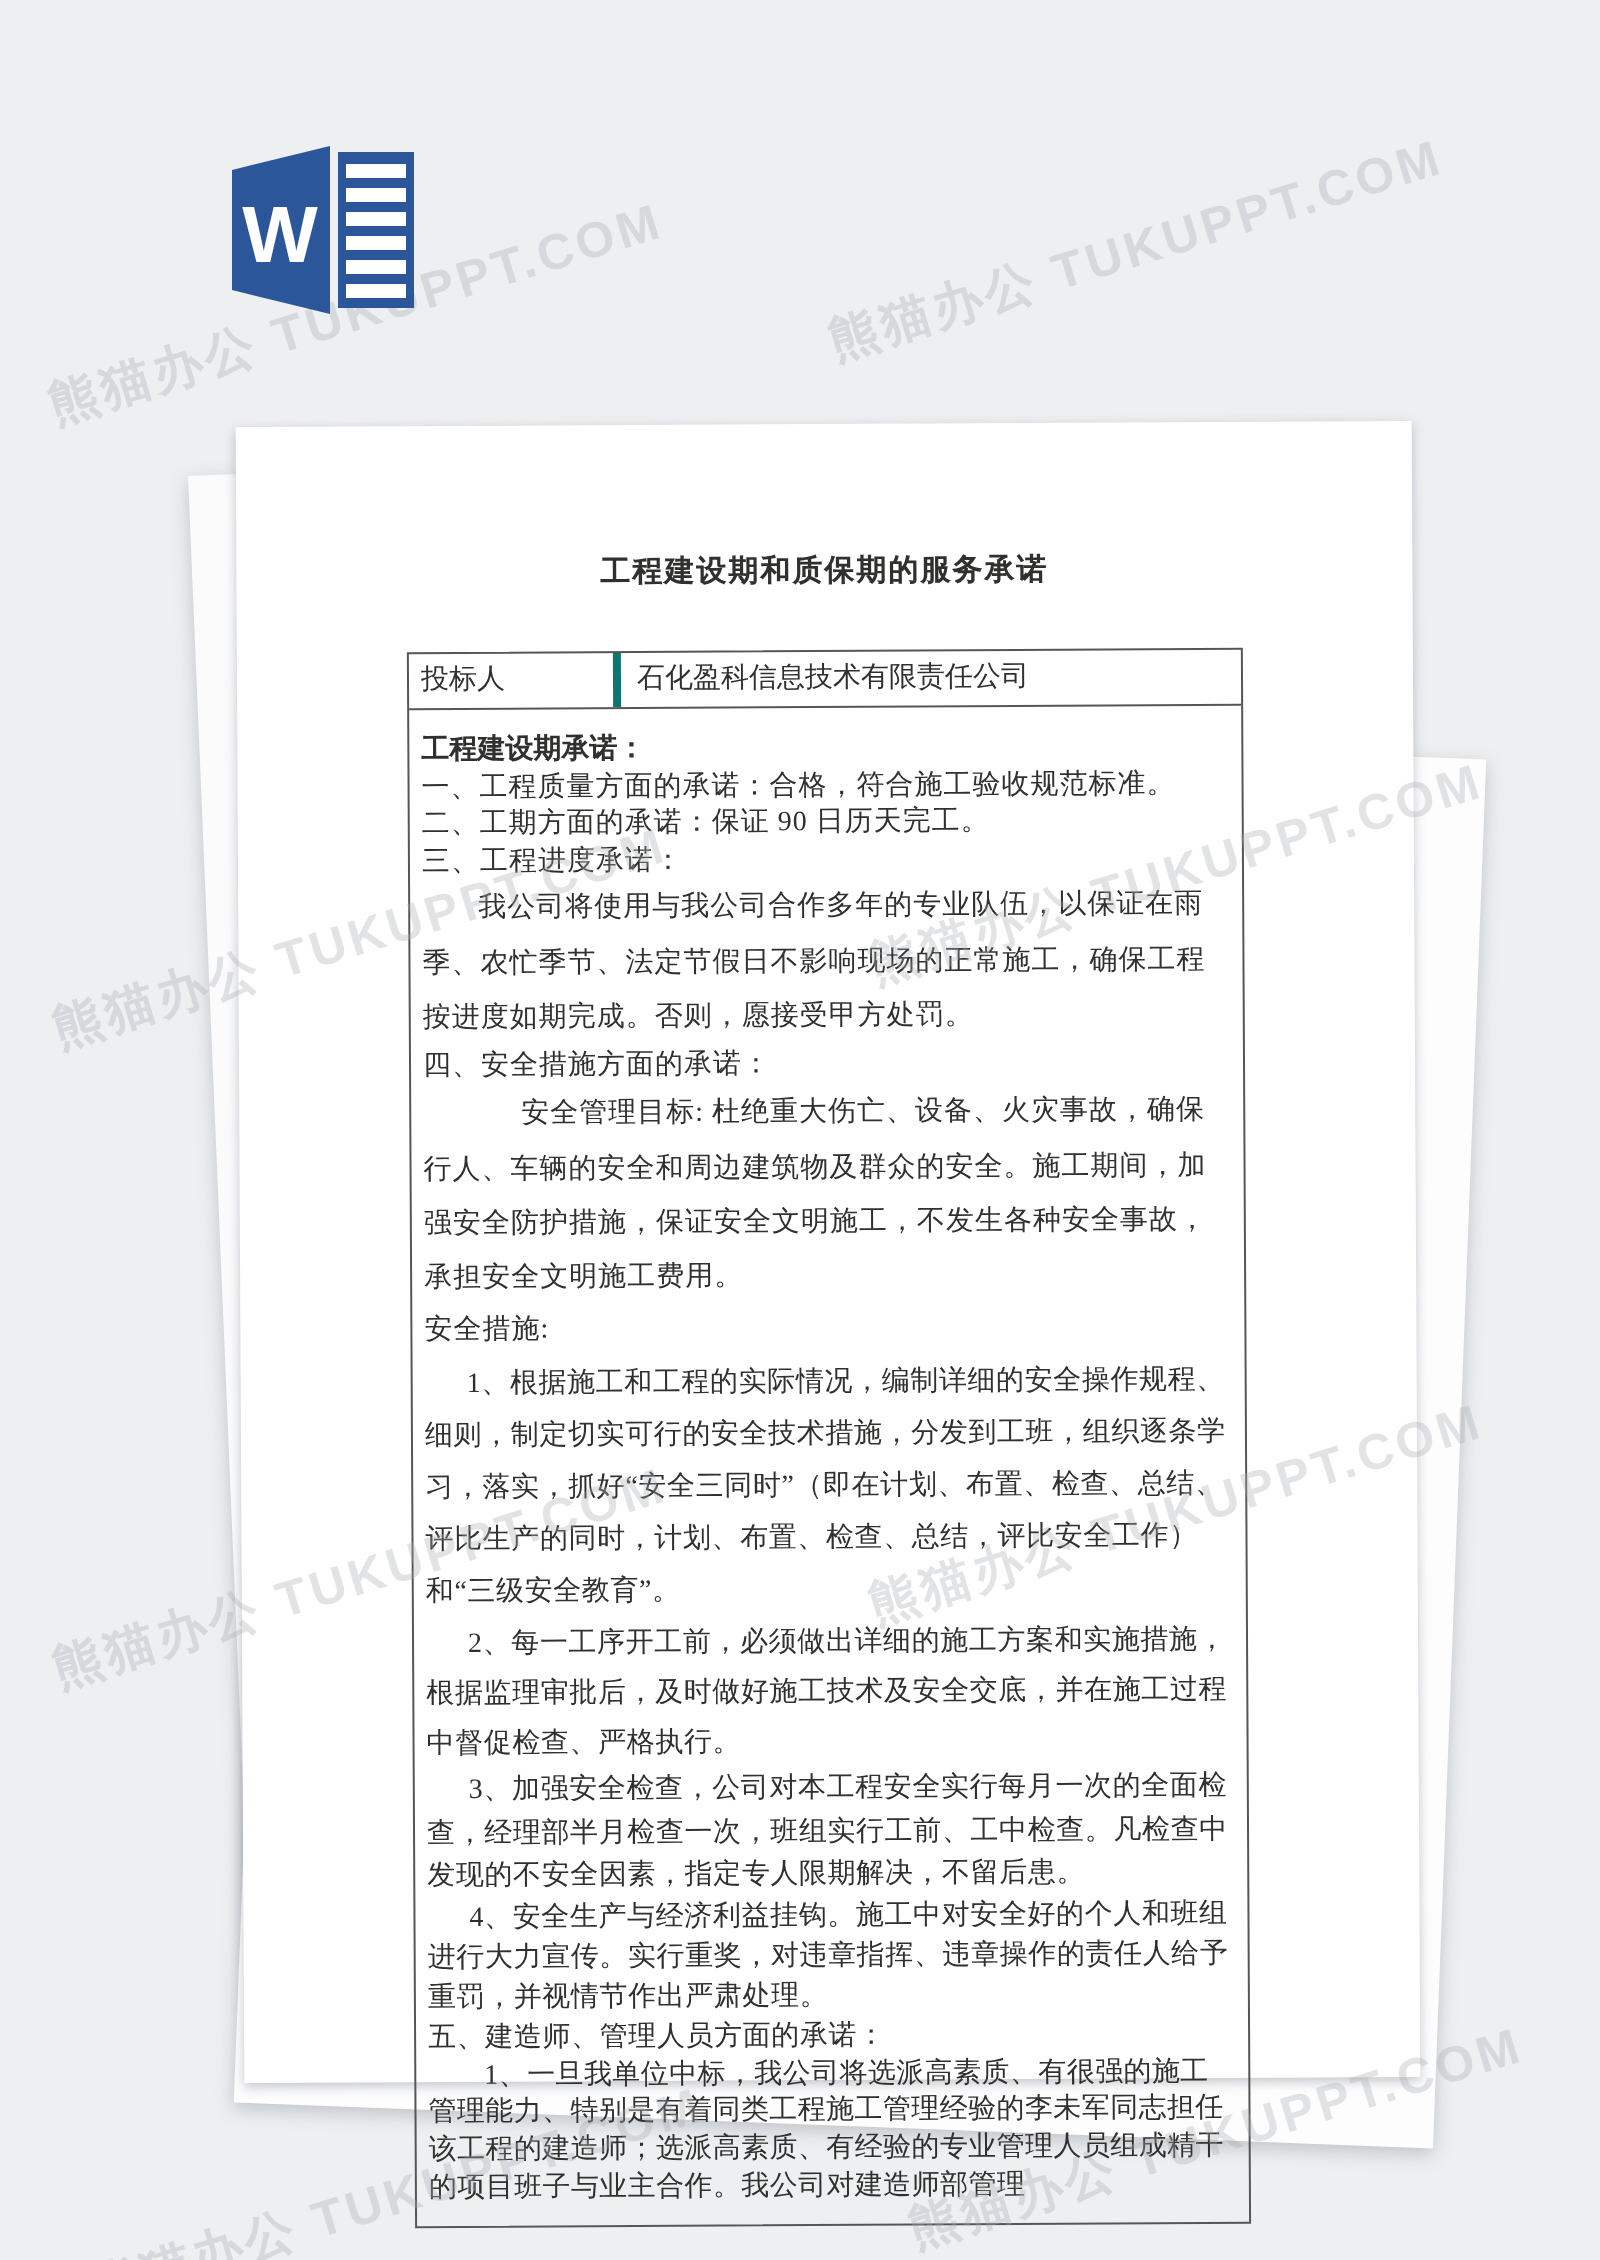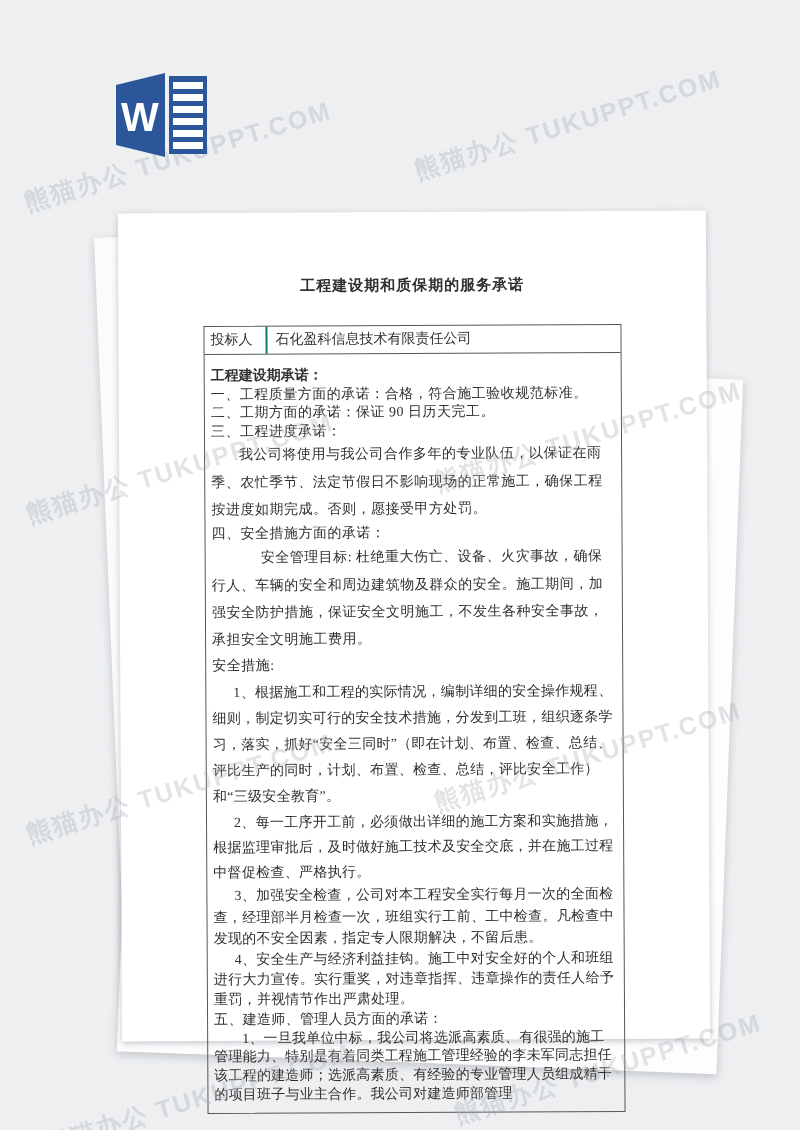--- a/index.html
+++ b/index.html
@@ -48,21 +48,21 @@
   .doc-heading {
     margin-top:64px; text-align:center;
     font-size:15px; font-weight:bold; letter-spacing:1px;
   }
   .doc-table {
     margin:30px 85px 0 85px;
     border:1px solid #565656;
     font-size:14px;
   }
   .bidder-row { display:flex; border-bottom:1px solid #565656; }
-  .bidder-label { width:63px; padding:4px 6px 5px 6px; border-right:2px solid #0f766e; }
+  .bidder-label { width:106px; padding:4px 6px 5px 6px; border-right:4px solid #0f766e; }
   .bidder-value { flex:1; padding:4px 8px 5px 8px; }
   .doc-body { padding:10px 7px 8px 6px; font-size:14px; }
   .doc-body p { margin:0; }
   .p-bold   { font-weight:bold; margin-top:4px; line-height:1.5; }
   .p-list   { line-height:1.32; letter-spacing:0.5px; }
   .p-list-first { margin-top:13px; }
   .p-wide   { line-height:1.95; text-indent:2em; letter-spacing:0.5px; }
   .p-head4  { line-height:1.5; letter-spacing:0.5px; }
   .p-goal   { line-height:1.95; text-indent:3.5em; letter-spacing:0.5px; }
   .p-meas   { line-height:1.9; letter-spacing:0.5px; }

